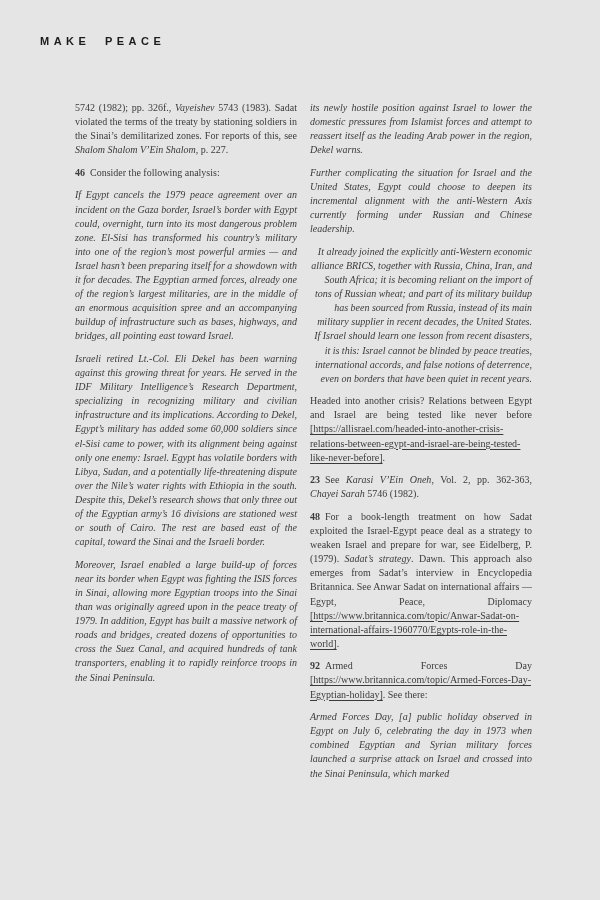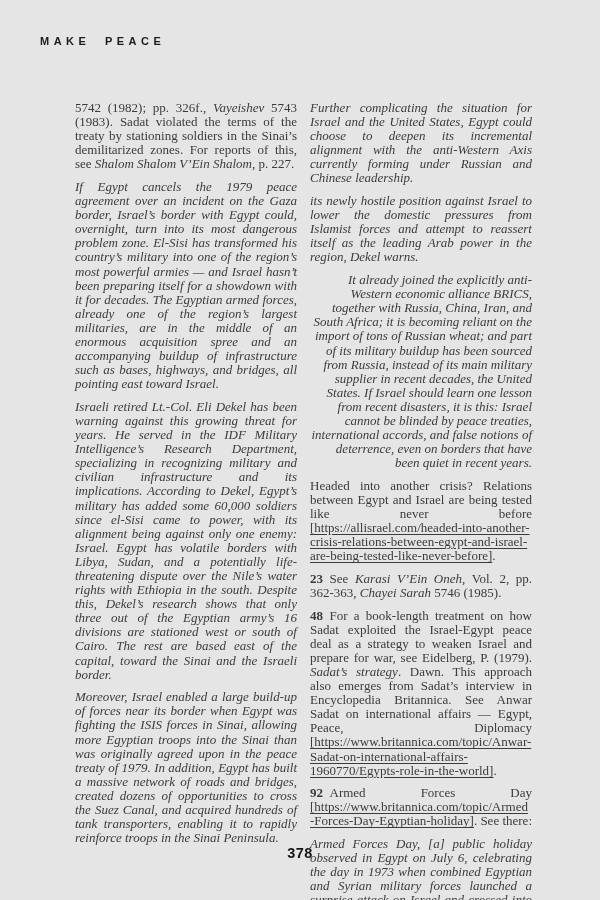--- a/index.html
+++ b/index.html
@@ -24,21 +24,21 @@
     font-weight: bold;
     font-size: 11px;
     letter-spacing: 4.5px;
     word-spacing: 7px;
     color: #1c1c1c;
   }
   .col {
     position: absolute;
     top: 101px;
     width: 222px;
-    font-size: 13px;
+    font-size: 10px;
     line-height: 14.1px;
   }
   .col-left  { left: 75px; }
   .col-right { left: 310px; }
   .para {
     margin: 0 0 8.5px 0;
     text-align: justify;
   }
   .para.ragged { text-align: right; }
   .para.i { font-style: italic; }
@@ -63,30 +63,30 @@
   }
 </style>
 </head>
 <body>
 
 <div class="page">
   <div class="running-header">MAKE PEACE</div>
 
   <div class="col col-left">
       <p class="para"><span>5742 (1982); pp. 326f., </span><span class="i">Vayeishev</span><span> 5743 (1983). Sadat violated the terms of the treaty by stationing soldiers in the Sinai’s demilitarized zones. For reports of this, see </span><span class="i">Shalom Shalom V’Ein Shalom</span><span>, p. 227.</span></p>
+      <p class="para"><span class="b">46</span><span> Consider the following analysis:</span></p>
       <p class="para i"><span>If Egypt cancels the 1979 peace agreement over an incident on the Gaza border, Israel’s border with Egypt could, overnight, turn into its most dangerous problem zone. El-Sisi has transformed his country’s military into one of the region’s most powerful armies — and Israel hasn’t been preparing itself for a showdown with it for decades. The Egyptian armed forces, already one of the region’s largest militaries, are in the middle of an enormous acquisition spree and an accompanying buildup of infrastructure such as bases, highways, and bridges, all pointing east toward Israel.</span></p>
       <p class="para i"><span>Israeli retired Lt.-Col. Eli Dekel has been warning against this growing threat for years. He served in the IDF Military Intelligence’s Research Department, specializing in recognizing military and civilian infrastructure and its implications. According to Dekel, Egypt’s military has added some 60,000 soldiers since el-Sisi came to power, with its alignment being against only one enemy: Israel. Egypt has volatile borders with Libya, Sudan, and a potentially life-threatening dispute over the Nile’s water rights with Ethiopia in the south. Despite this, Dekel’s research shows that only three out of the Egyptian army’s 16 divisions are stationed west or south of Cairo. The rest are based east of the capital, toward the Sinai and the Israeli border.</span></p>
       <p class="para i"><span>Moreover, Israel enabled a large build-up of forces near its border when Egypt was fighting the ISIS forces in Sinai, allowing more Egyptian troops into the Sinai than was originally agreed upon in the peace treaty of 1979. In addition, Egypt has built a massive network of roads and bridges, created dozens of opportunities to cross the Suez Canal, and acquired hundreds of tank transporters, enabling it to rapidly reinforce troops in the Sinai Peninsula.</span></p>
     </div>
 
   <div class="col col-right">
+      <p class="para i"><span>its newly hostile position against Israel to lower the domestic pressures from Islamist forces and attempt to reassert itself as the leading Arab power in the region, Dekel warns.</span></p>
       <p class="para i"><span>Further complicating the situation for Israel and the United States, Egypt could choose to deepen its incremental alignment with the anti-Western Axis currently forming under Russian and Chinese leadership.</span></p>
-      <p class="para i"><span>its newly hostile position against Israel to lower the domestic pressures from Islamist forces and attempt to reassert itself as the leading Arab power in the region, Dekel warns.</span></p>
       <p class="para ragged i"><span>It already joined the explicitly anti-Western economic alliance BRICS, together with Russia, China, Iran, and South Africa; it is becoming reliant on the import of tons of Russian wheat; and part of its military buildup has been sourced from Russia, instead of its main military supplier in recent decades, the United States. If Israel should learn one lesson from recent disasters, it is this: Israel cannot be blinded by peace treaties, international accords, and false notions of deterrence, even on borders that have been quiet in recent years.</span></p>
       <p class="para"><span>Headed into another crisis? Relations between Egypt and Israel are being tested like never before </span><span class="u">[https://allisrael.com/headed-into-another-crisis-relations-between-egypt-and-israel-are-being-tested-like-never-before]</span><span>.</span></p>
-      <p class="para"><span class="b">23</span><span> See </span><span class="i">Karasi V’Ein Oneh</span><span>, Vol. 2, pp. 362-363, </span><span class="i">Chayei Sarah</span><span> 5746 (1985).</span></p>
+      <p class="para"><span class="b">23</span><span> See </span><span class="i">Karasi V’Ein Oneh</span><span>, Vol. 2, pp. 362-363, </span><span class="i">Chayei Sarah</span><span> 5746 (1982).</span></p>
       <p class="para"><span class="b">48</span><span> For a book-length treatment on how Sadat exploited the Israel-Egypt peace deal as a strategy to weaken Israel and prepare for war, see Eidelberg, P. (1979). </span><span class="i">Sadat’s strategy</span><span>. Dawn. This approach also emerges from Sadat’s interview in Encyclopedia Britannica. See Anwar Sadat on international affairs — Egypt, Peace, Diplomacy </span><span class="u">[https://www.britannica.com/topic/Anwar-Sadat-on-international-affairs-1960770/Egypts-role-in-the-world]</span><span>.</span></p>
       <p class="para"><span class="b">92</span><span> Armed Forces Day </span><span class="u">[https://www.britannica.com/topic/Armed-Forces-Day-Egyptian-holiday]</span><span>. See there:</span></p>
       <p class="para i"><span>Armed Forces Day, [a] public holiday observed in Egypt on July 6, celebrating the day in 1973 when combined Egyptian and Syrian military forces launched a surprise attack on Israel and crossed into the Sinai Peninsula, which marked</span></p>
     </div>
 
-  <div class="page-number">378</div>
 </div>
 
 </body></html>

